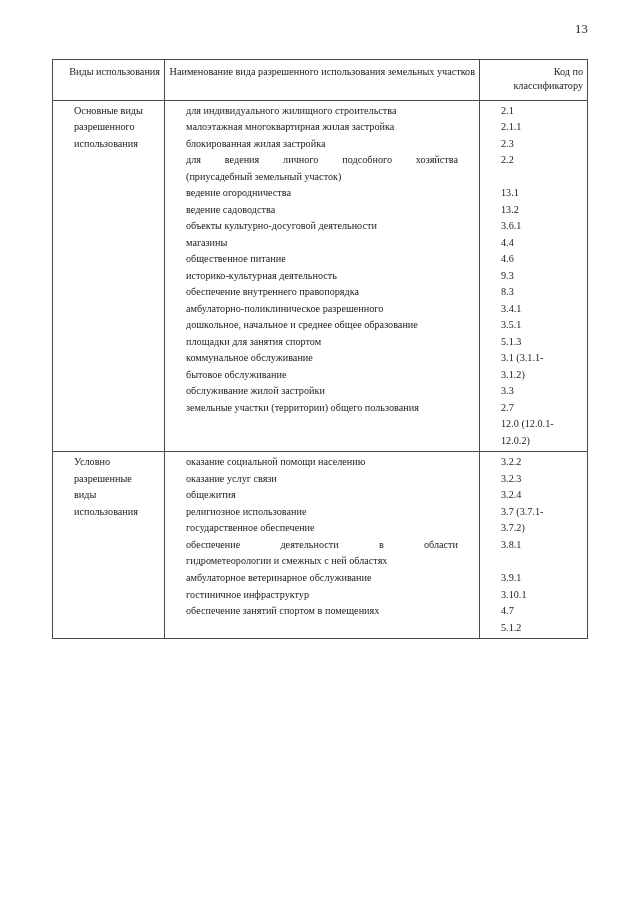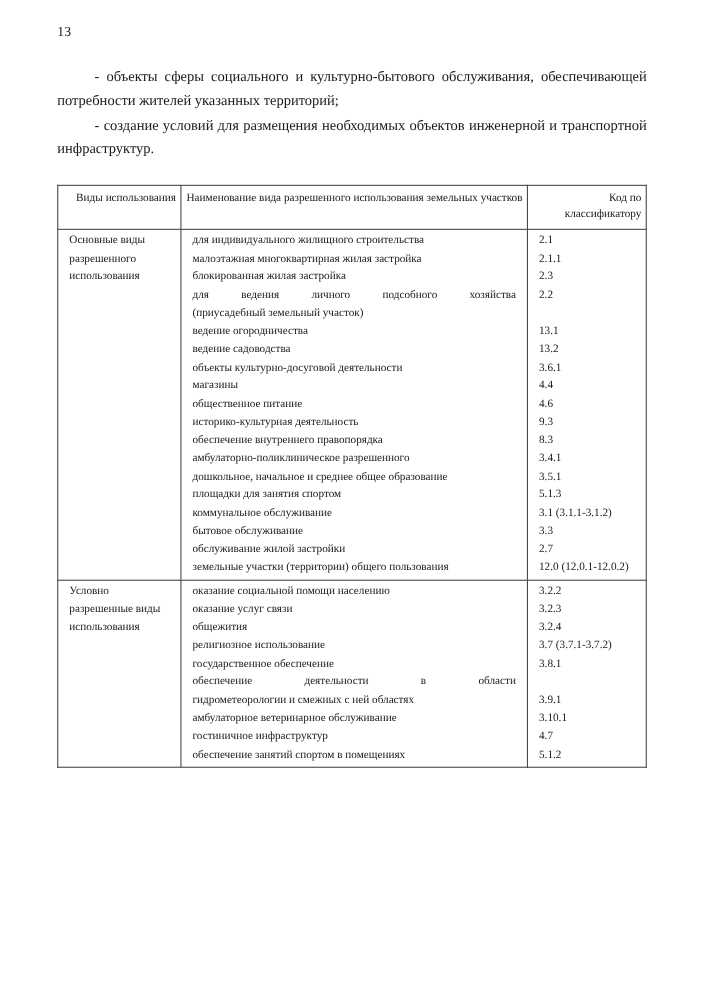--- a/index.html
+++ b/index.html
@@ -16,21 +16,21 @@
     overflow: hidden;
   }
   .page {
     width: 640px;
     height: 905px;
     box-sizing: border-box;
     padding: 22px 52px 0 52px;
     position: relative;
   }
   .page-number {
-    text-align: left;
+    text-align: right;
     font-size: 12.5px;
     margin-bottom: 22px;
     letter-spacing: 0.2px;
   }
   .para {
     font-size: 13.2px;
     line-height: 1.62;
     text-align: justify;
     text-indent: 34px;
     margin: 0 0 1px 0;
@@ -41,21 +41,21 @@
   table.reg-table {
     border-collapse: collapse;
     width: 100%;
     table-layout: fixed;
     font-size: 10.2px;
   }
   table.reg-table td,
   table.reg-table th {
     border: 1px solid #4a4a4a;
     vertical-align: top;
-    padding: 2px 10px;
+    padding: 2px 21px;
   }
   table.reg-table thead th {
     text-align: right;
     font-weight: normal;
     padding: 5px 4px 6px 4px;
     line-height: 1.4;
   }
   .col-kind { width: 112px; }
   .col-name { width: auto; }
   .col-code { width: 108px; }
@@ -84,24 +84,20 @@
     padding: 2px 4px 3px 4px;
   }
 </style>
 </head>
 <body>
 
 <div class="page">
 
   <div class="page-number">13</div>
 
-  <div class="intro-block">
-    <p class="para">- объекты сферы социального и культурно-бытового обслуживания, обеспечивающей потребности жителей указанных территорий;</p>
-    <p class="para">- создание условий для размещения необходимых объектов инженерной и транспортной инфраструктур.</p>
-  </div>
 
   <table class="reg-table">
     <colgroup>
       <col class="col-kind">
       <col class="col-name">
       <col class="col-code">
     </colgroup>
     <thead>
       <tr>
         <th>Виды использования</th>

